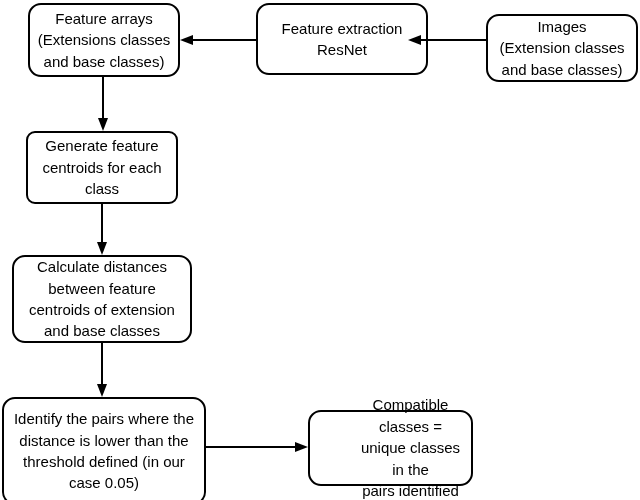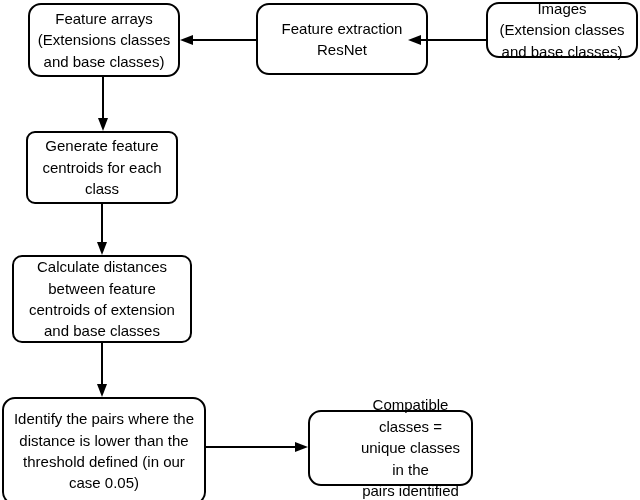--- a/index.html
+++ b/index.html
@@ -60,23 +60,23 @@
   }
   .arrowhead.down {
     border-left: 5px solid transparent;
     border-right: 5px solid transparent;
     border-top: 13px solid #000000;
   }
 
   
   #node-feature-arrays        { left: 28px;  top: 3px;   width: 152px; height: 74px; }
   #node-feature-extraction    { left: 256px; top: 3px;   width: 172px; height: 72px; }
-  #node-images                { left: 486px; top: 2px;   width: 152px; height: 56px; }
+  #node-images                { left: 486px; top: 14px;   width: 152px; height: 68px; }
   #node-generate-centroids    { left: 26px;  top: 131px; width: 152px; height: 73px; border-radius: 9px; }
-  #node-calculate-distances   { left: 12px;  top: 255px; width: 180px; height: 88px; border-radius: 10px; }
+  #node-calculate-distances   { left: 12px;  top: 255px; width: 180px; height: 88px; }
   #node-identify-pairs        { left: 2px;   top: 397px; width: 204px; height: 108px; }
   #node-compatible-classes    { left: 308px; top: 410px; width: 165px; height: 76px; padding-left: 40px; }
 </style>
 </head>
 <body>
 
 <div class="canvas">
 
   <div class="node" id="node-feature-arrays">
     <span class="node-label">Feature arrays

